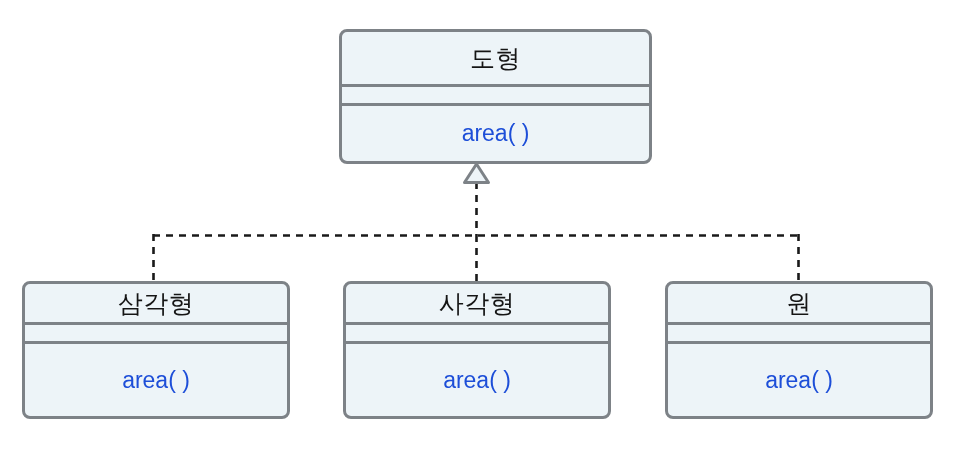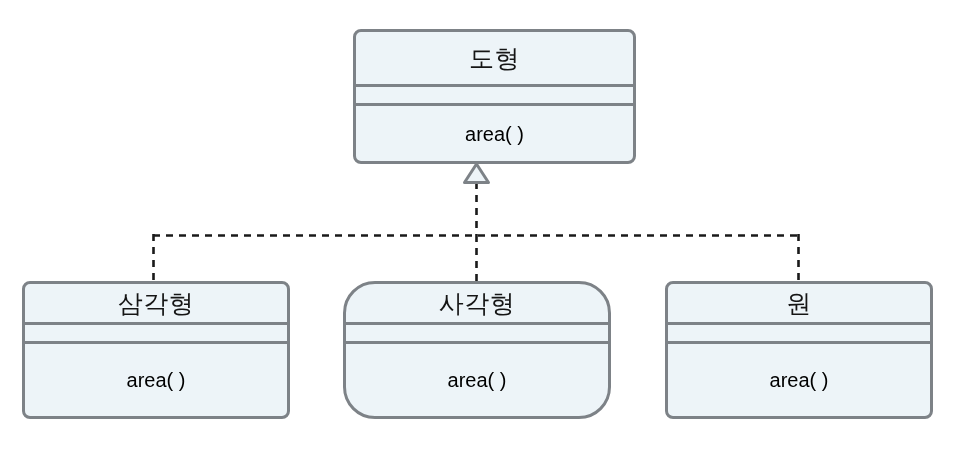--- a/index.html
+++ b/index.html
@@ -57,43 +57,43 @@
   }
   .uml-attrs {
     flex: 0 0 auto;
     height: 16px;
   }
   .uml-ops {
     flex: 1 1 auto;
     display: flex;
     align-items: center;
     justify-content: center;
-    color: #000000;
-    font-size: 20px;
+    color: #1d4ed8;
+    font-size: 23px;
     line-height: 1;
   }
 
   
   #class-shape {
-    left: 353px;
+    left: 339px;
     top: 29px;
-    width: 283px;
+    width: 313px;
     height: 135px;
   }
   #class-shape .uml-name { height: 52px; }
 
   
   .uml-child {
     top: 281px;
     width: 268px;
     height: 138px;
   }
   .uml-child .uml-name { height: 38px; }
   #class-triangle  { left: 22px; }
-  #class-rectangle { left: 343px; border-radius: 32px; }
+  #class-rectangle { left: 343px; }
   #class-circle    { left: 665px; }
 </style>
 </head>
 <body>
 
 <div id="canvas">
 
   <svg id="connectors" viewBox="0 0 960 451" width="960" height="451" xmlns="http://www.w3.org/2000/svg">
 
     <line x1="476.5" y1="182" x2="476.5" y2="235" stroke="#1a1a1a" stroke-width="2.6" stroke-dasharray="7 6"></line>

